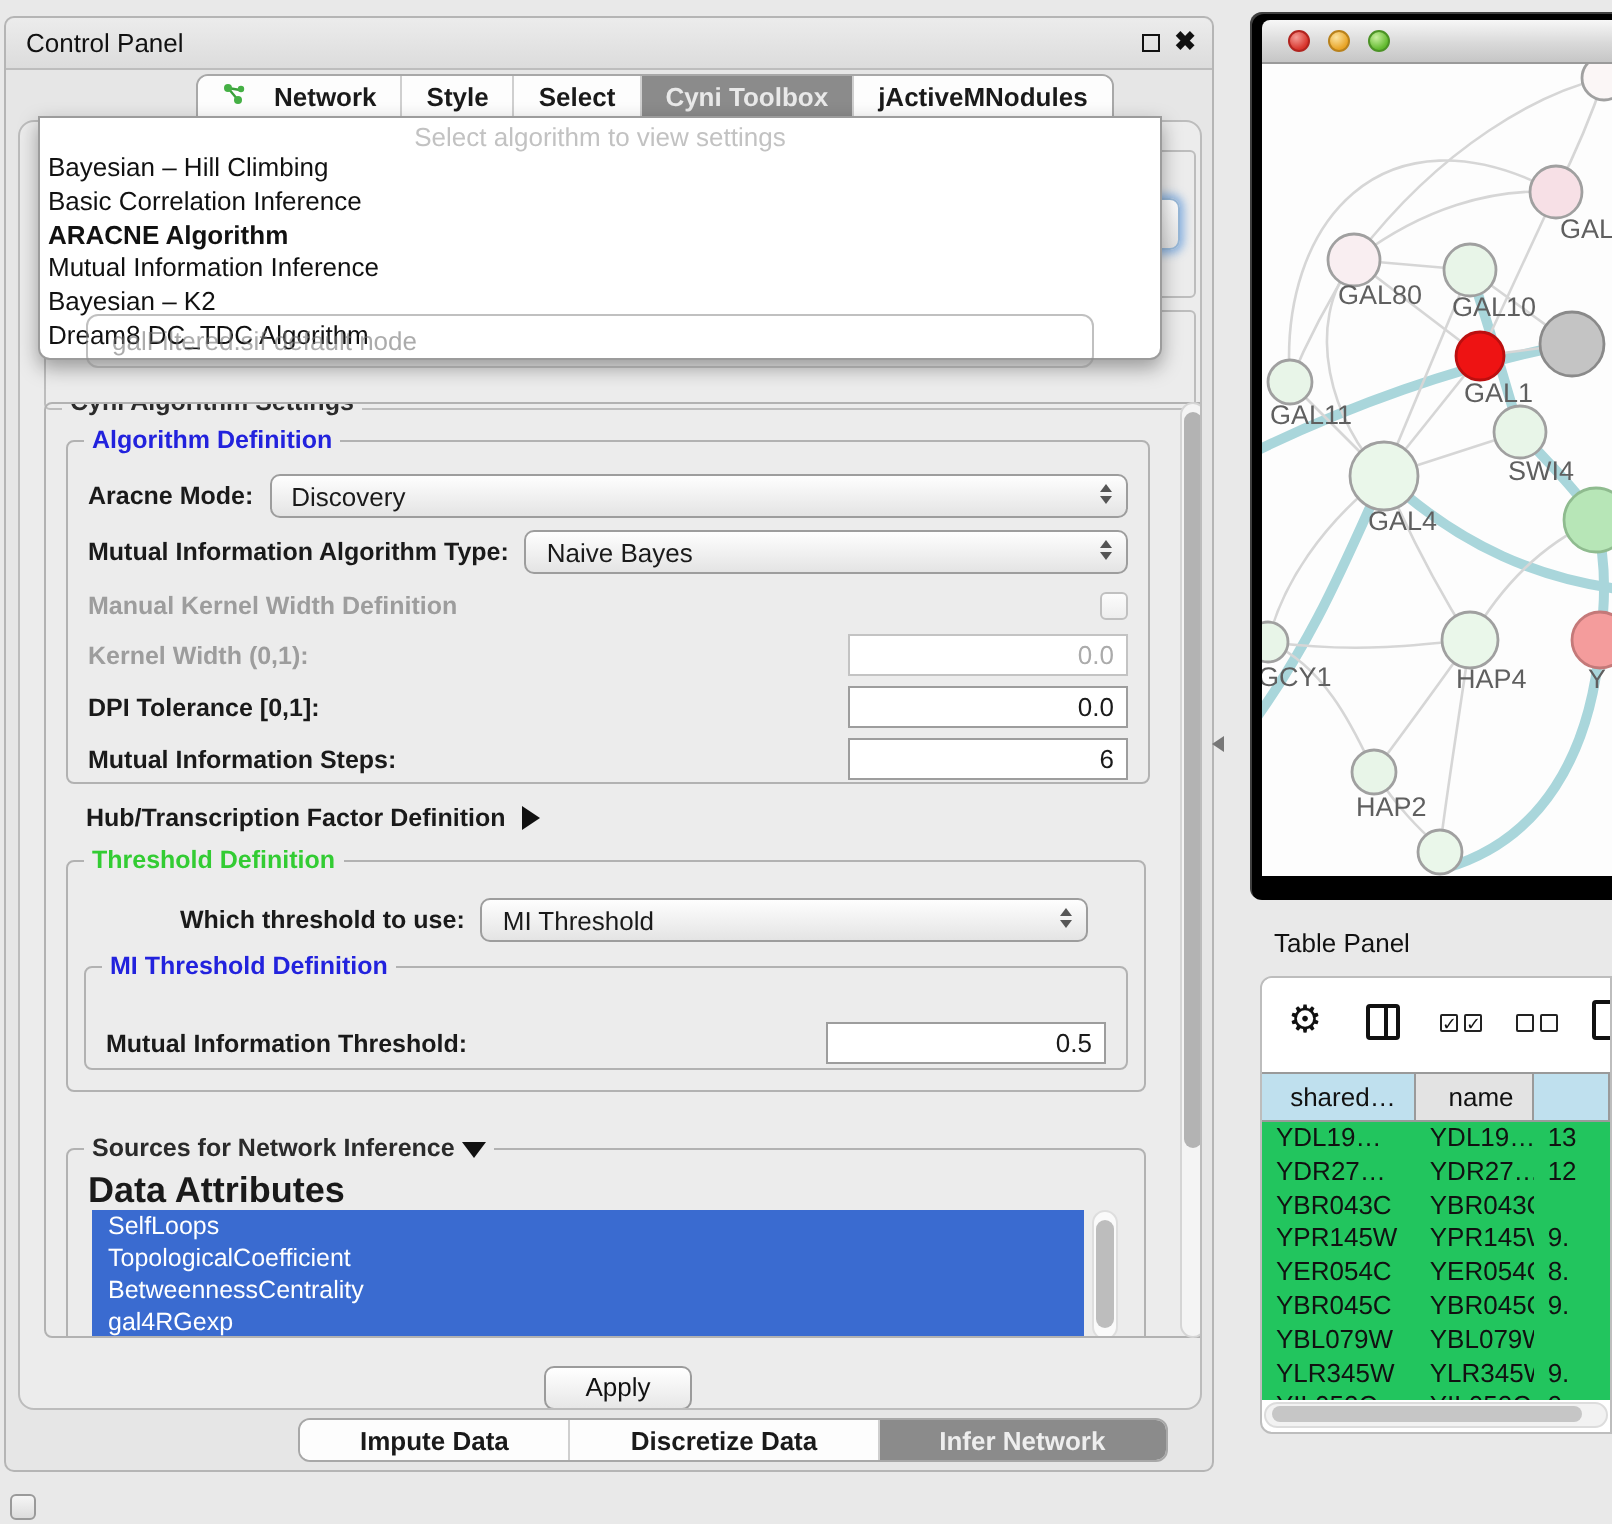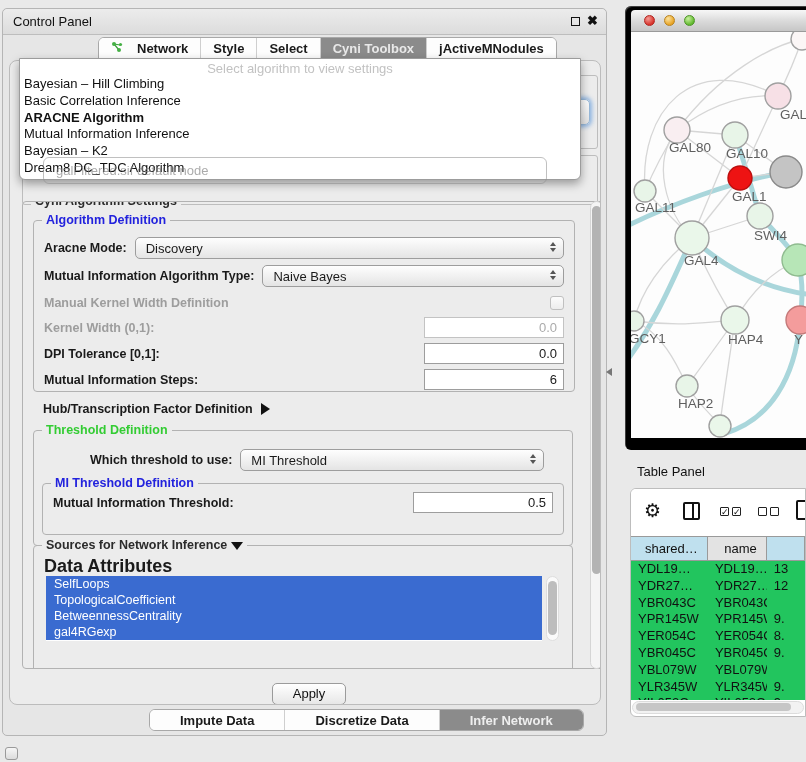--- a/index.html
+++ b/index.html
@@ -84,21 +84,21 @@
 
   .hubrow { position:absolute; left:20px; top:200px; display:flex; align-items:center; gap:8px; }
   .tri-right { width:0; height:0; border-top:6px solid transparent; border-bottom:6px solid transparent;
     border-left:9px solid #111; }
   .tri-down { width:0; height:0; border-left:6px solid transparent; border-right:6px solid transparent;
     border-top:8px solid #111; display:inline-block; vertical-align:middle; margin-left:4px; }
 
   .fs-thr { left:10px; top:228px; width:540px; height:116px; }
   .fs-mithr { left:8px; top:52px; width:522px; height:52px; }
 
-  .fs-src { left:10px; top:343px; width:540px; height:130px; }
+  .fs-src { left:10px; top:372px; width:540px; height:130px; }
   .attr-title { position:absolute; left:10px; top:10px; font-size:18px; font-weight:bold; }
   .attr-list { position:absolute; left:12px; top:30px; width:496px; height:65px; background:#fff; overflow:hidden; }
   .attr-item { height:16px; line-height:16px; font-size:12.5px; color:#fff; background:#3a6bd0; padding-left:8px; }
   .attr-scroll { position:absolute; left:512px; top:30px; width:13px; height:65px;
     background:#fafafa; border:1px solid #dedede; border-radius:7px; }
   .attr-scroll .thumb { position:absolute; left:1px; top:4px; width:9px; height:54px; background:#bdbdbd; border-radius:5px; }
 
   .applybtn { position:absolute; left:262px; top:622px; width:74px; height:22px;
     background:linear-gradient(#ffffff,#e7e7e7); border:1px solid #9b9b9b; border-radius:5px;
     font-size:13px; text-align:center; line-height:20px; color:#111; }
@@ -252,21 +252,21 @@
           <div class="combo">
             <span>MI Threshold</span>
             <span class="spin">
                 <i class="up"></i>
                 <i class="dn"></i>
               </span>
           </div>
         </div>
         <div class="group fs-mithr">
           <span class="legend blue">MI Threshold Definition</span>
-          <div class="row" style="margin-top:8px;gap:12px;">
+          <div class="row" style="margin-top:27px;gap:12px;">
             <span class="lbl">Mutual Information Threshold:</span>
             <span class="field">0.5</span>
           </div>
         </div>
       </div>
 
       <div class="group fs-src">
         <span class="legend plain"><span>Sources for Network Inference</span><span class="tri-down"></span></span>
         <div class="attr-title">Data Attributes</div>
         <div class="attr-list" id="attr-list">

